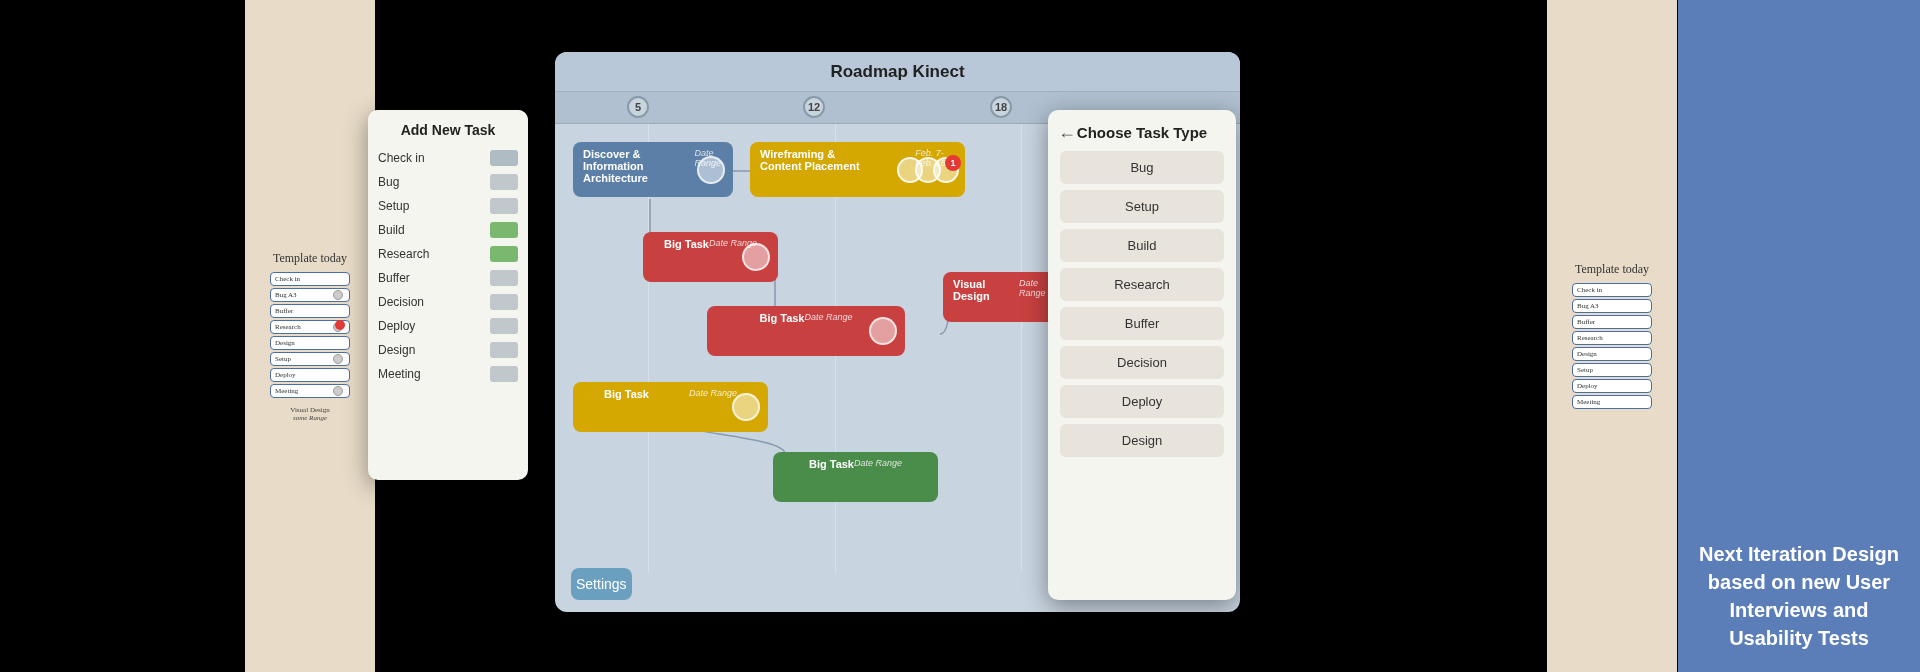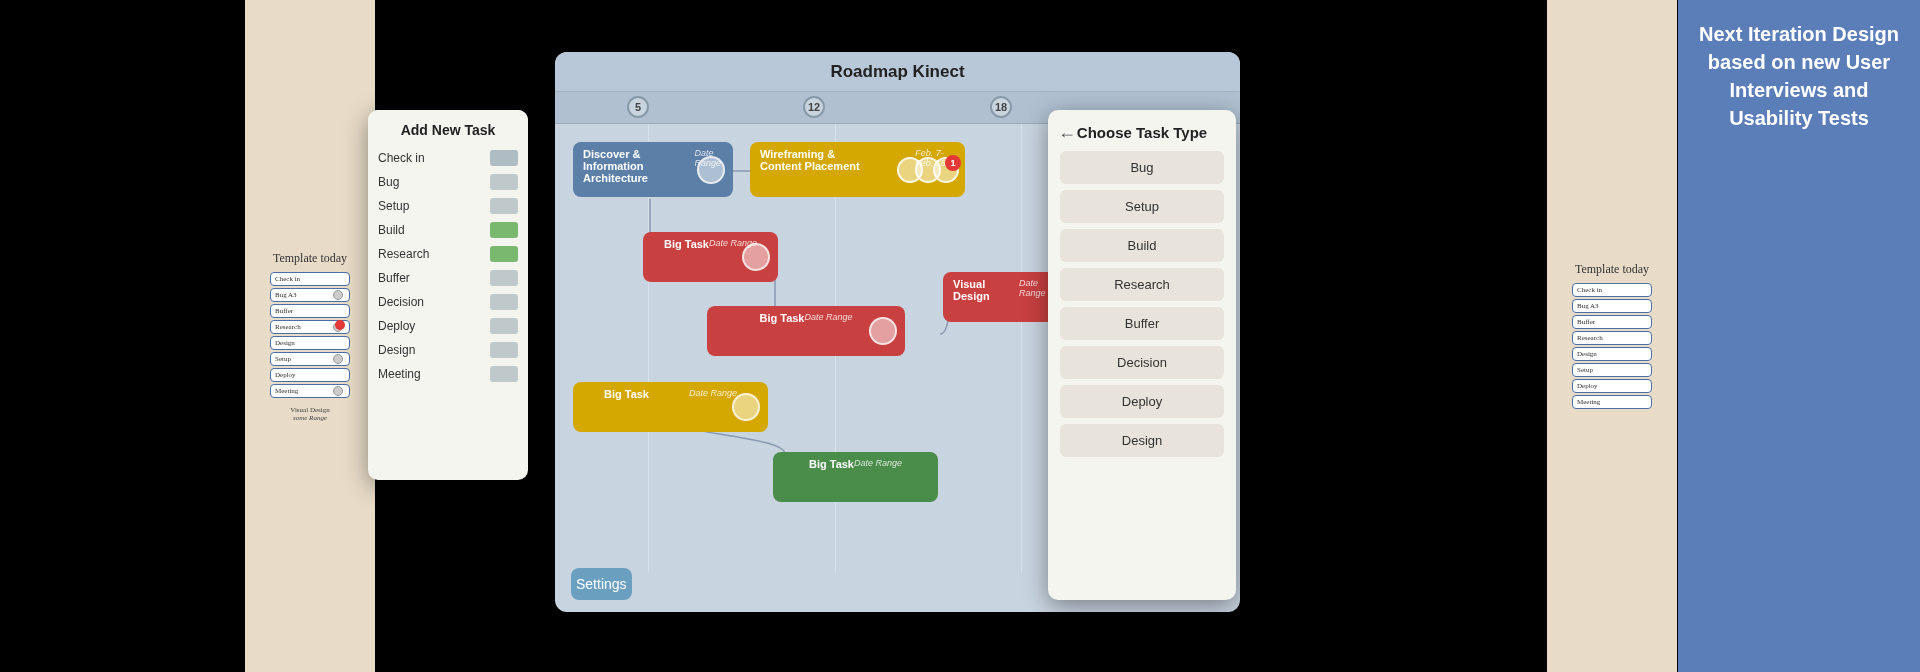--- a/index.html
+++ b/index.html
@@ -341,21 +341,21 @@
     
     .right-info-panel {
       position: absolute;
       right: 0;
       top: 0;
       width: 242px;
       height: 672px;
       background: #5b7db8;
       display: flex;
       flex-direction: column;
-      justify-content: flex-start;
+      justify-content: flex-end;
       align-items: center;
       padding: 20px;
       z-index: 5;
     }
     .right-info-text {
       color: #fff;
       font-size: 20px;
       font-weight: 700;
       text-align: center;
       line-height: 1.4;

